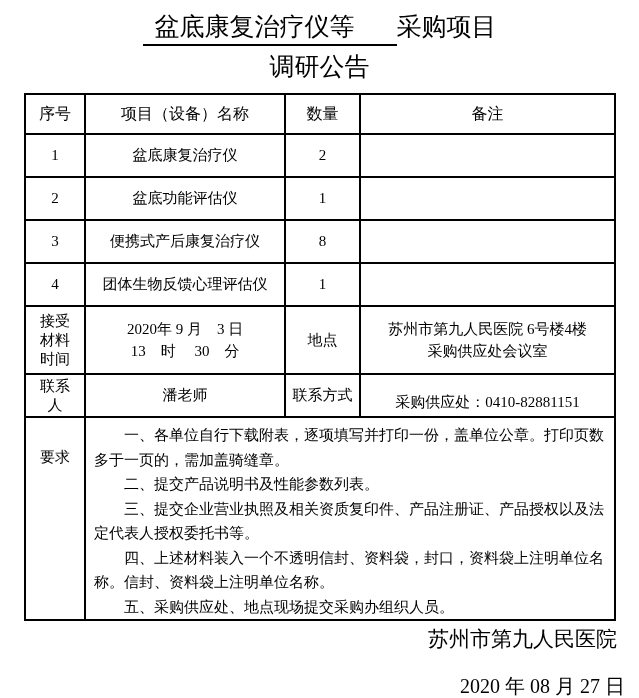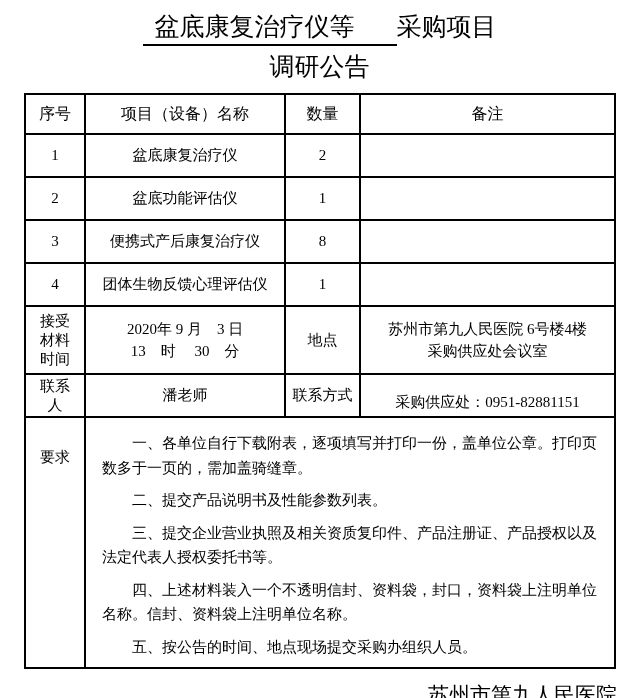--- a/index.html
+++ b/index.html
@@ -51,28 +51,28 @@
   }
   .cell-lines div { line-height: 22px; }
   .phone-cell { padding-top: 14px !important; }
   .req-label-cell { vertical-align: top !important; padding-top: 30px !important; }
   .req-content-cell {
     vertical-align: top !important;
     text-align: left !important;
     padding: 5px 8px 0 8px !important;
   }
   .req-content-cell p {
-    margin: 8px;
+    margin: 0;
     text-indent: 2em;
     font-size: 15px;
     line-height: 24.5px;
     text-align: left;
   }
   .footer-org {
-    margin-top: 14px;
+    margin-top: 6px;
     text-align: right;
     padding-right: 22px;
     font-size: 21px;
     line-height: 24px;
   }
   .footer-date {
     margin-top: 23px;
     text-align: right;
     padding-right: 14px;
     font-size: 20px;
@@ -145,31 +145,31 @@
           <div>采购供应处会议室</div>
         </td>
       </tr>
 
       <tr class="contact">
         <td>
           <span class="wrap2">联系人</span>
         </td>
         <td>潘老师</td>
         <td>联系方式</td>
-        <td class="phone-cell">采购供应处：0951-82881151</td>
+        <td class="phone-cell">采购供应处：0410-82881151</td>
       </tr>
 
       <tr class="reqs">
         <td class="req-label-cell">要求</td>
         <td class="req-content-cell" colspan="3">
           <p>一、各单位自行下载附表，逐项填写并打印一份，盖单位公章。打印页数多于一页的，需加盖骑缝章。</p>
           <p>二、提交产品说明书及性能参数列表。</p>
           <p>三、提交企业营业执照及相关资质复印件、产品注册证、产品授权以及法定代表人授权委托书等。</p>
           <p>四、上述材料装入一个不透明信封、资料袋，封口，资料袋上注明单位名称。信封、资料袋上注明单位名称。</p>
-          <p>五、按公告的时间、地点现场提交采购办组织人员。</p>
+          <p>五、采购供应处、地点现场提交采购办组织人员。</p>
         </td>
       </tr>
     </tbody>
   </table>
 
   <div class="footer-org">苏州市第九人民医院</div>
   <div class="footer-date">2020 年  08  月  27  日</div>
 
 </div>
 

